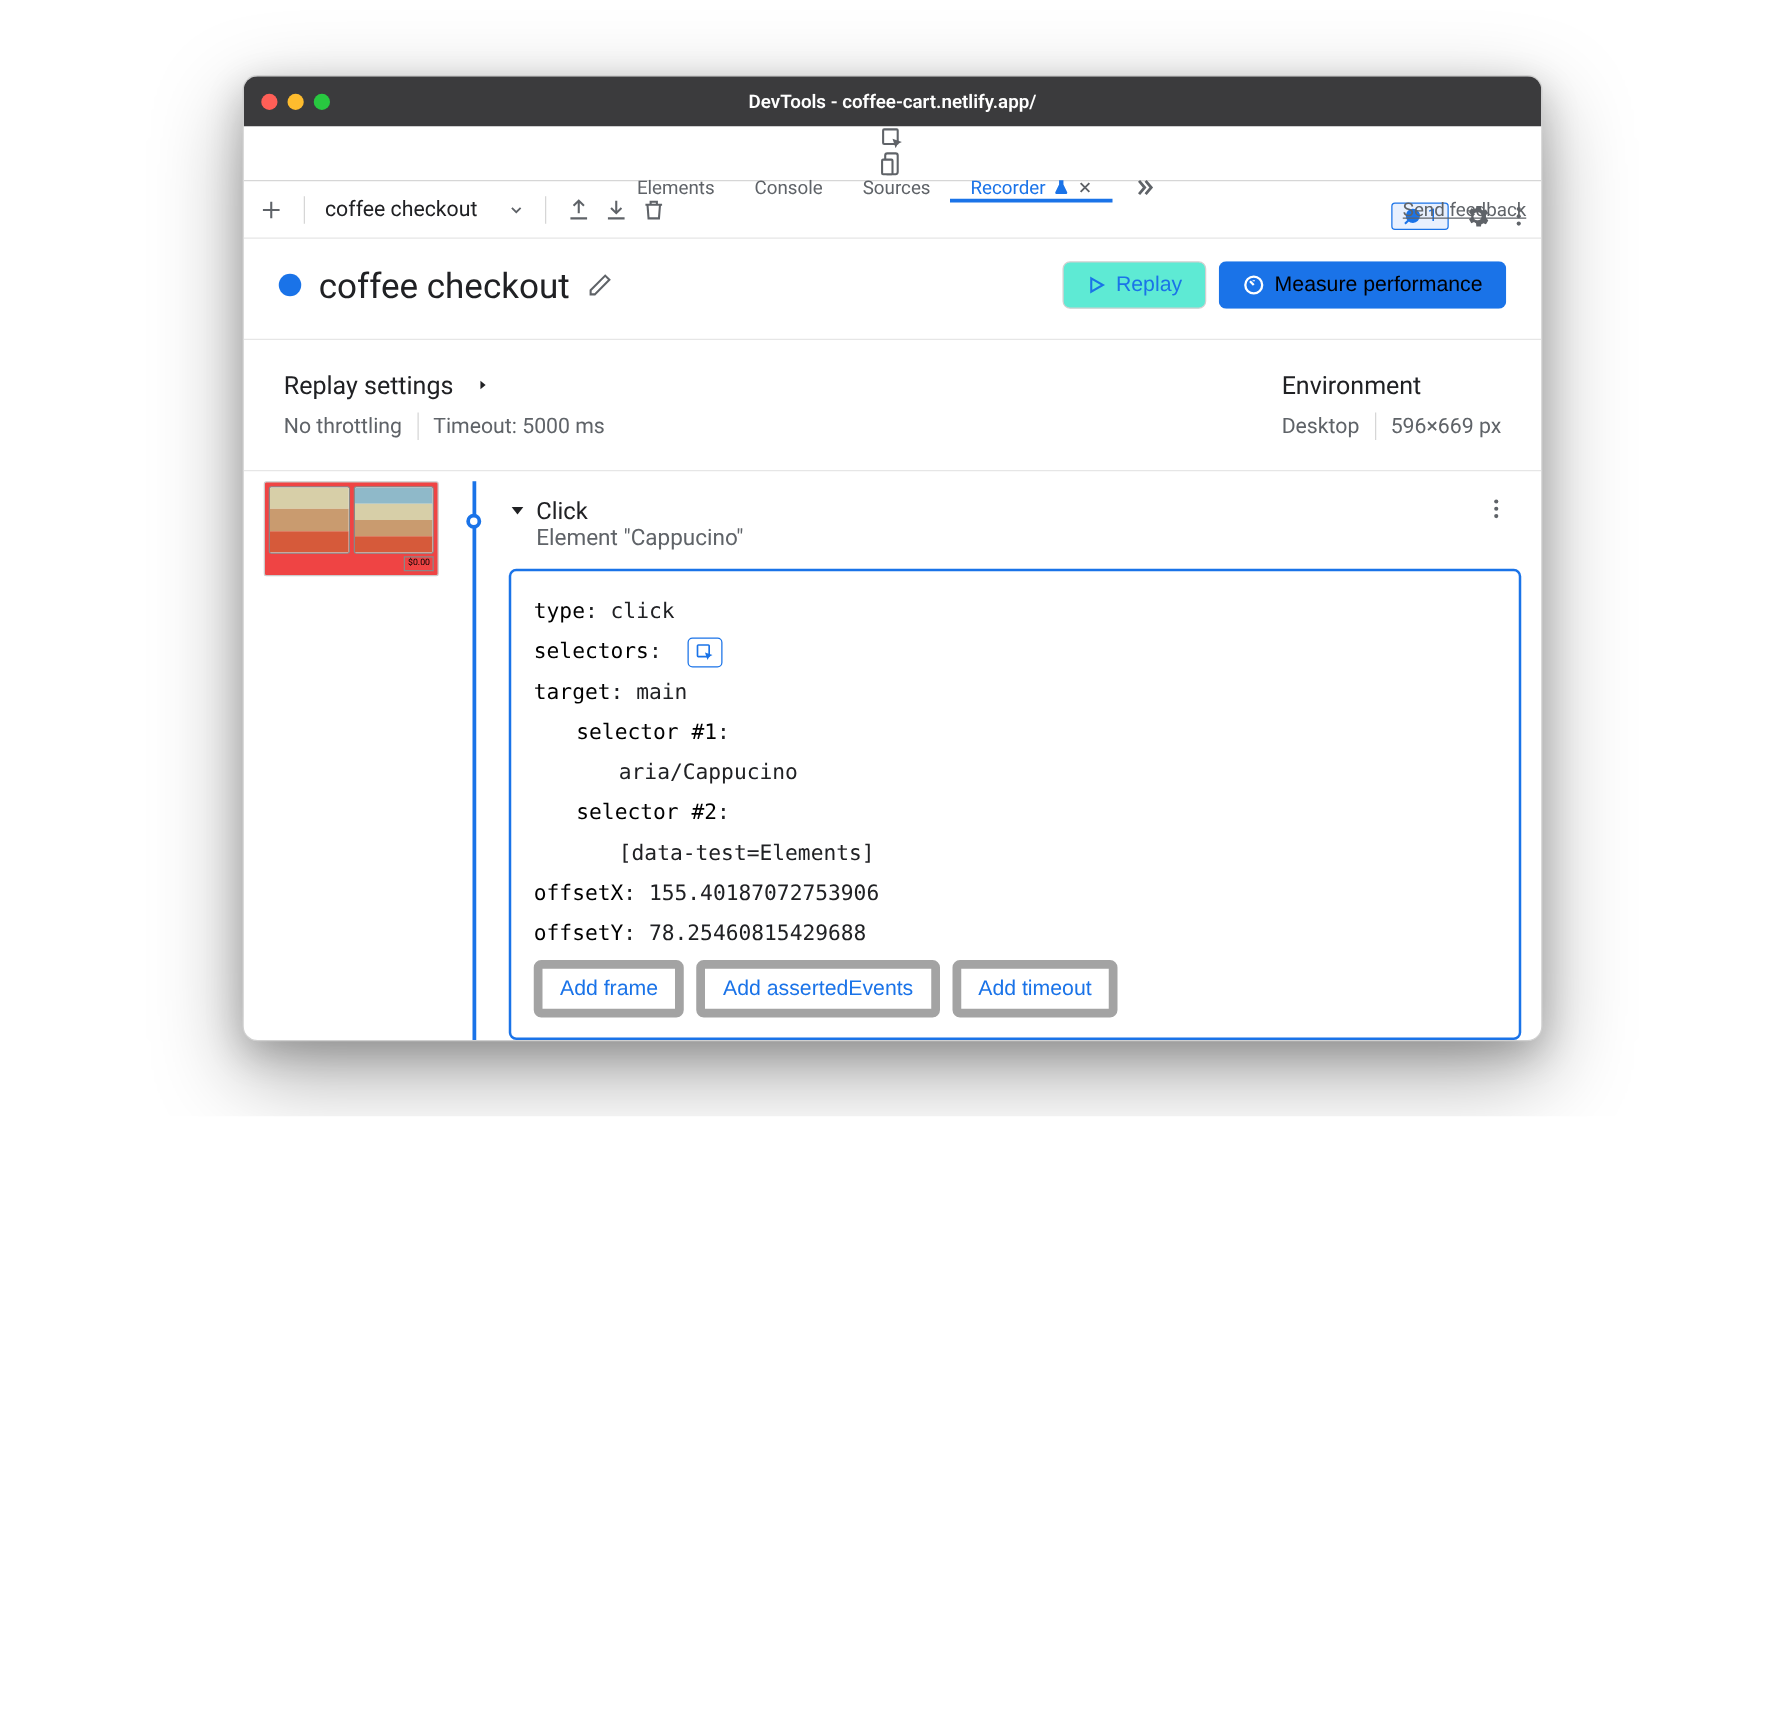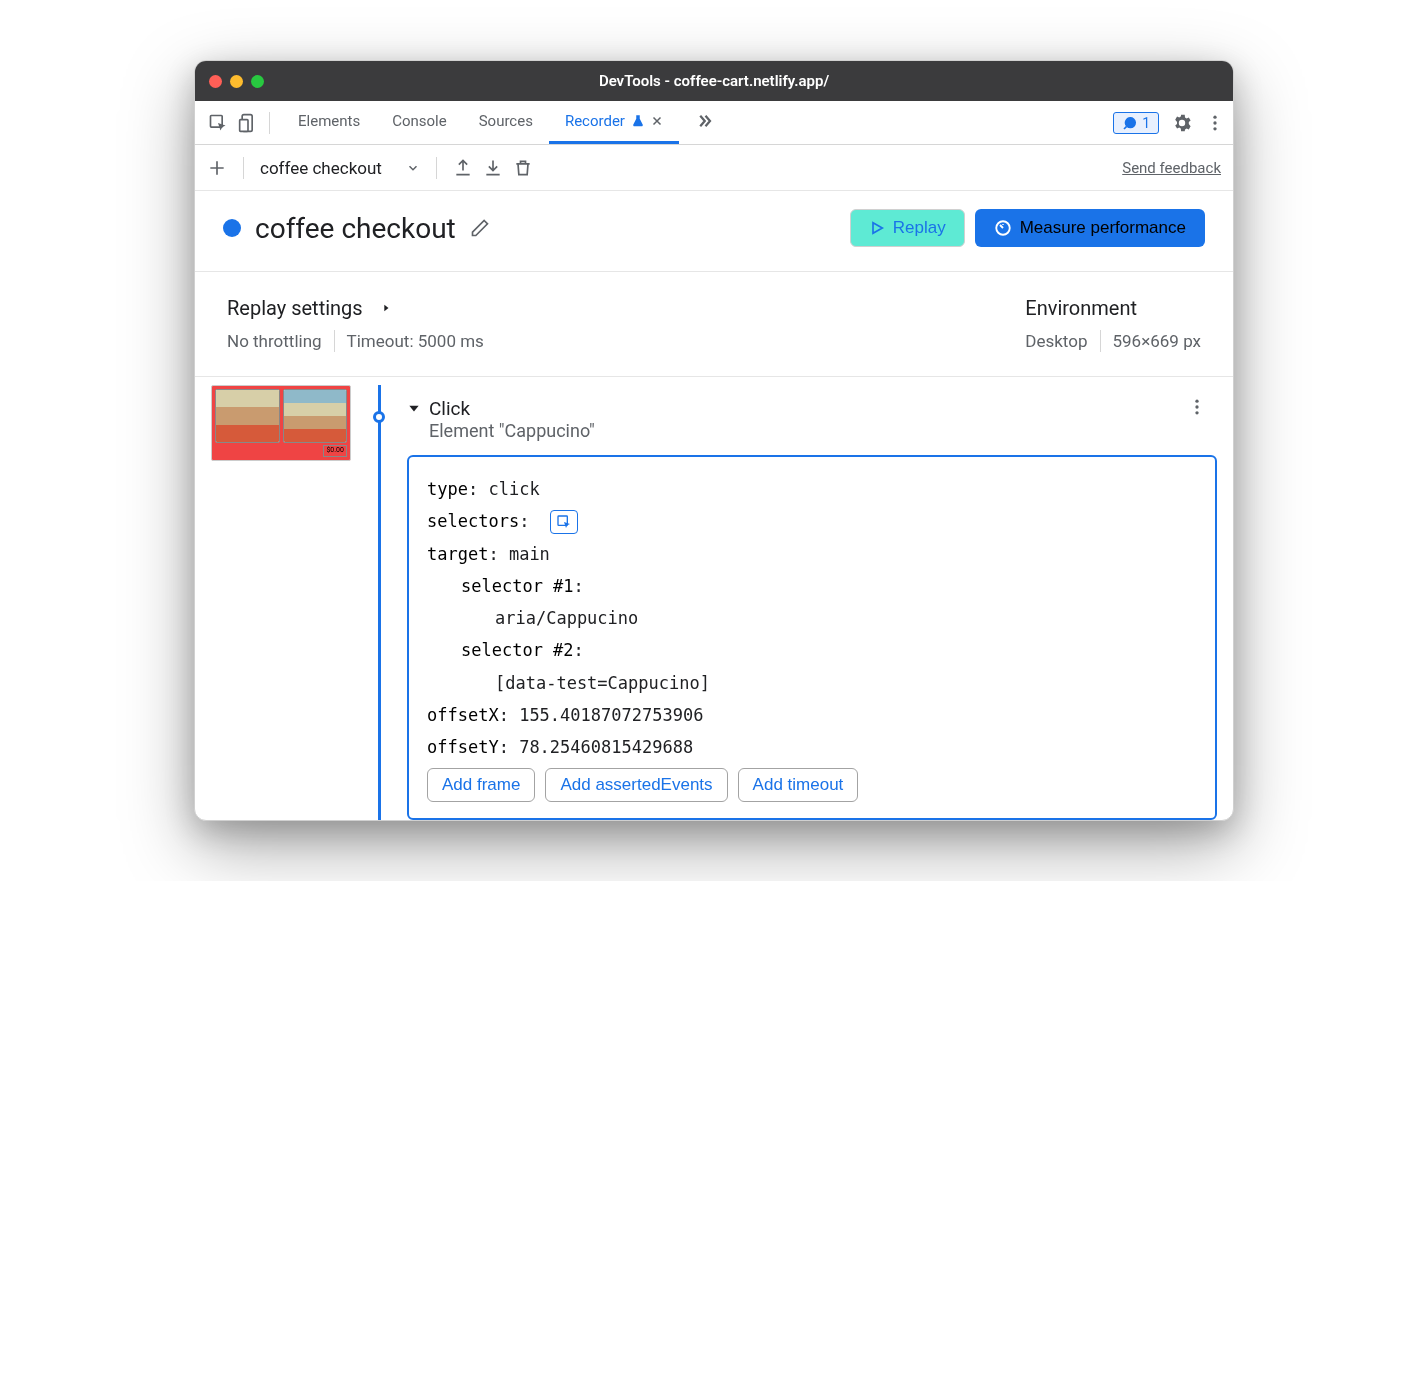--- a/index.html
+++ b/index.html
@@ -34,20 +34,21 @@
 .titlebar-title {
   position: absolute; left: 0; right: 0; text-align: center;
   color: #fff; font-size: 15px; font-weight: 600;
   pointer-events: none;
 }
 .tabbar {
   display: flex; align-items: center;
   border-bottom: 1px solid #d6d6d6;
   height: 44px;
   padding: 0 8px;
+  flex-direction: column;
 }
 .tab-icon-btn {
   width: 30px; height: 30px; display: flex; align-items: center; justify-content: center;
   color: #5f6368; cursor: pointer;
 }
 .tab-divider { width: 1px; height: 22px; background: #d6d6d6; margin: 0 6px; }
 .tabs { display: flex; align-items: stretch; height: 100%; margin-left: 6px; }
 .tab {
   display: flex; align-items: center; padding: 0 16px;
   color: #5f6368; font-size: 15px; cursor: pointer; gap: 6px;
@@ -129,21 +130,21 @@
 }
 .kv-key { color: #000000; }
 .indent1 { padding-left: 34px; }
 .indent2 { padding-left: 68px; }
 .selector-icon-btn {
   display: inline-flex; border: 1px solid #1a73e8; border-radius: 4px;
   padding: 3px 5px; margin-left: 10px; vertical-align: middle;
 }
 .detail-actions { display: flex; gap: 10px; margin-top: 4px; }
 .chip-btn {
-  border: 1px solid #a3a3a3; border-radius: 6px; padding: 6px 14px;
+  border: 7px solid #a3a3a3; border-radius: 6px; padding: 6px 14px;
   color: #1a73e8; font-family: -apple-system, sans-serif; font-size: 17px;
   font-weight: 500; cursor: pointer; background: #fff;
 }
 svg { display: block; }
 </style>
 </head>
 <body>
 
 <div class="window">
 
@@ -366,21 +367,21 @@
             <svg width="16" height="16" viewBox="0 0 24 24" fill="none" stroke="#1a73e8" stroke-width="2">
                 <rect x="3" y="3" width="14" height="14" rx="1"></rect>
                 <path d="M12 12 L21 15 L17 17 L15 21 Z" fill="#1a73e8" stroke="none"></path>
               </svg>
           </span>
         </div>
         <div><span class="kv-key">target</span>: <span>main</span></div>
         <div class="indent1"><span class="kv-key">selector #1</span>:</div>
         <div class="indent2"><span>aria/Cappucino</span></div>
         <div class="indent1"><span class="kv-key">selector #2</span>:</div>
-        <div class="indent2"><span>[data-test=Cappucino]</span></div>
+        <div class="indent2"><span>[data-test=Elements]</span></div>
         <div><span class="kv-key">offsetX</span>: <span>155.40187072753906</span></div>
         <div><span class="kv-key">offsetY</span>: <span>78.25460815429688</span></div>
         <div class="detail-actions">
           <button class="chip-btn">Add frame</button>
           <button class="chip-btn">Add assertedEvents</button>
           <button class="chip-btn">Add timeout</button>
         </div>
       </div>
     </div>
   </div>

